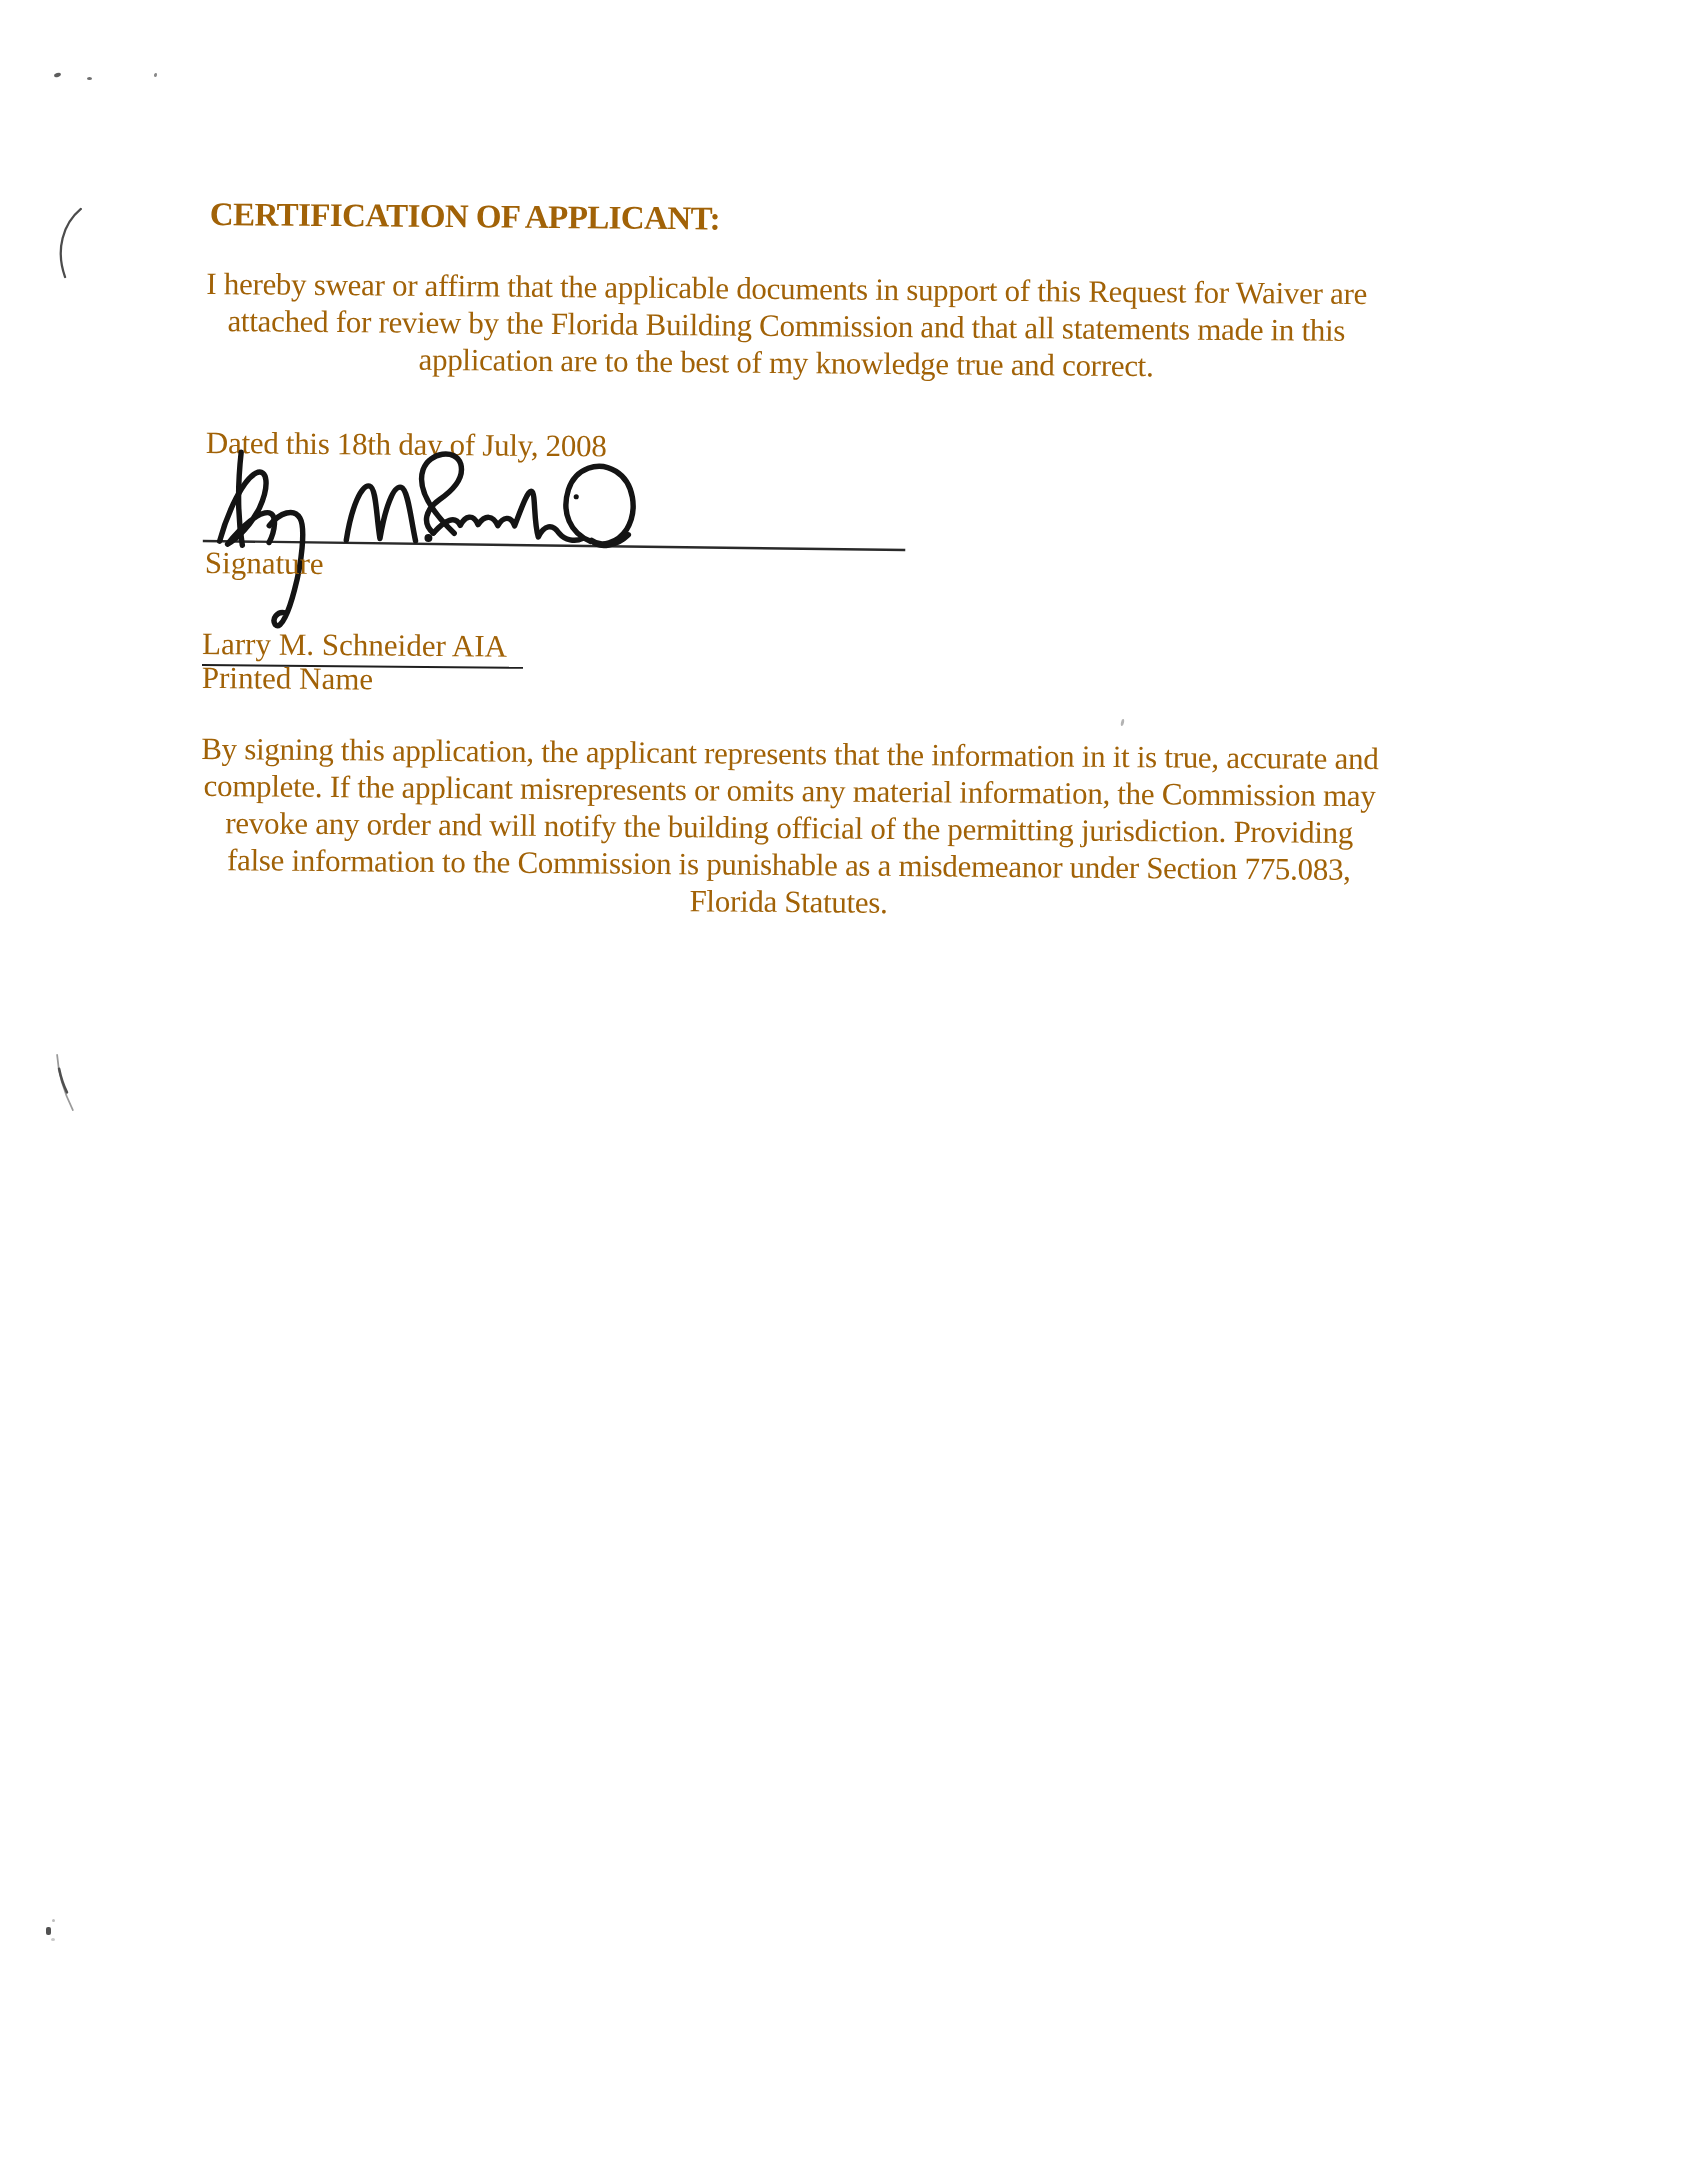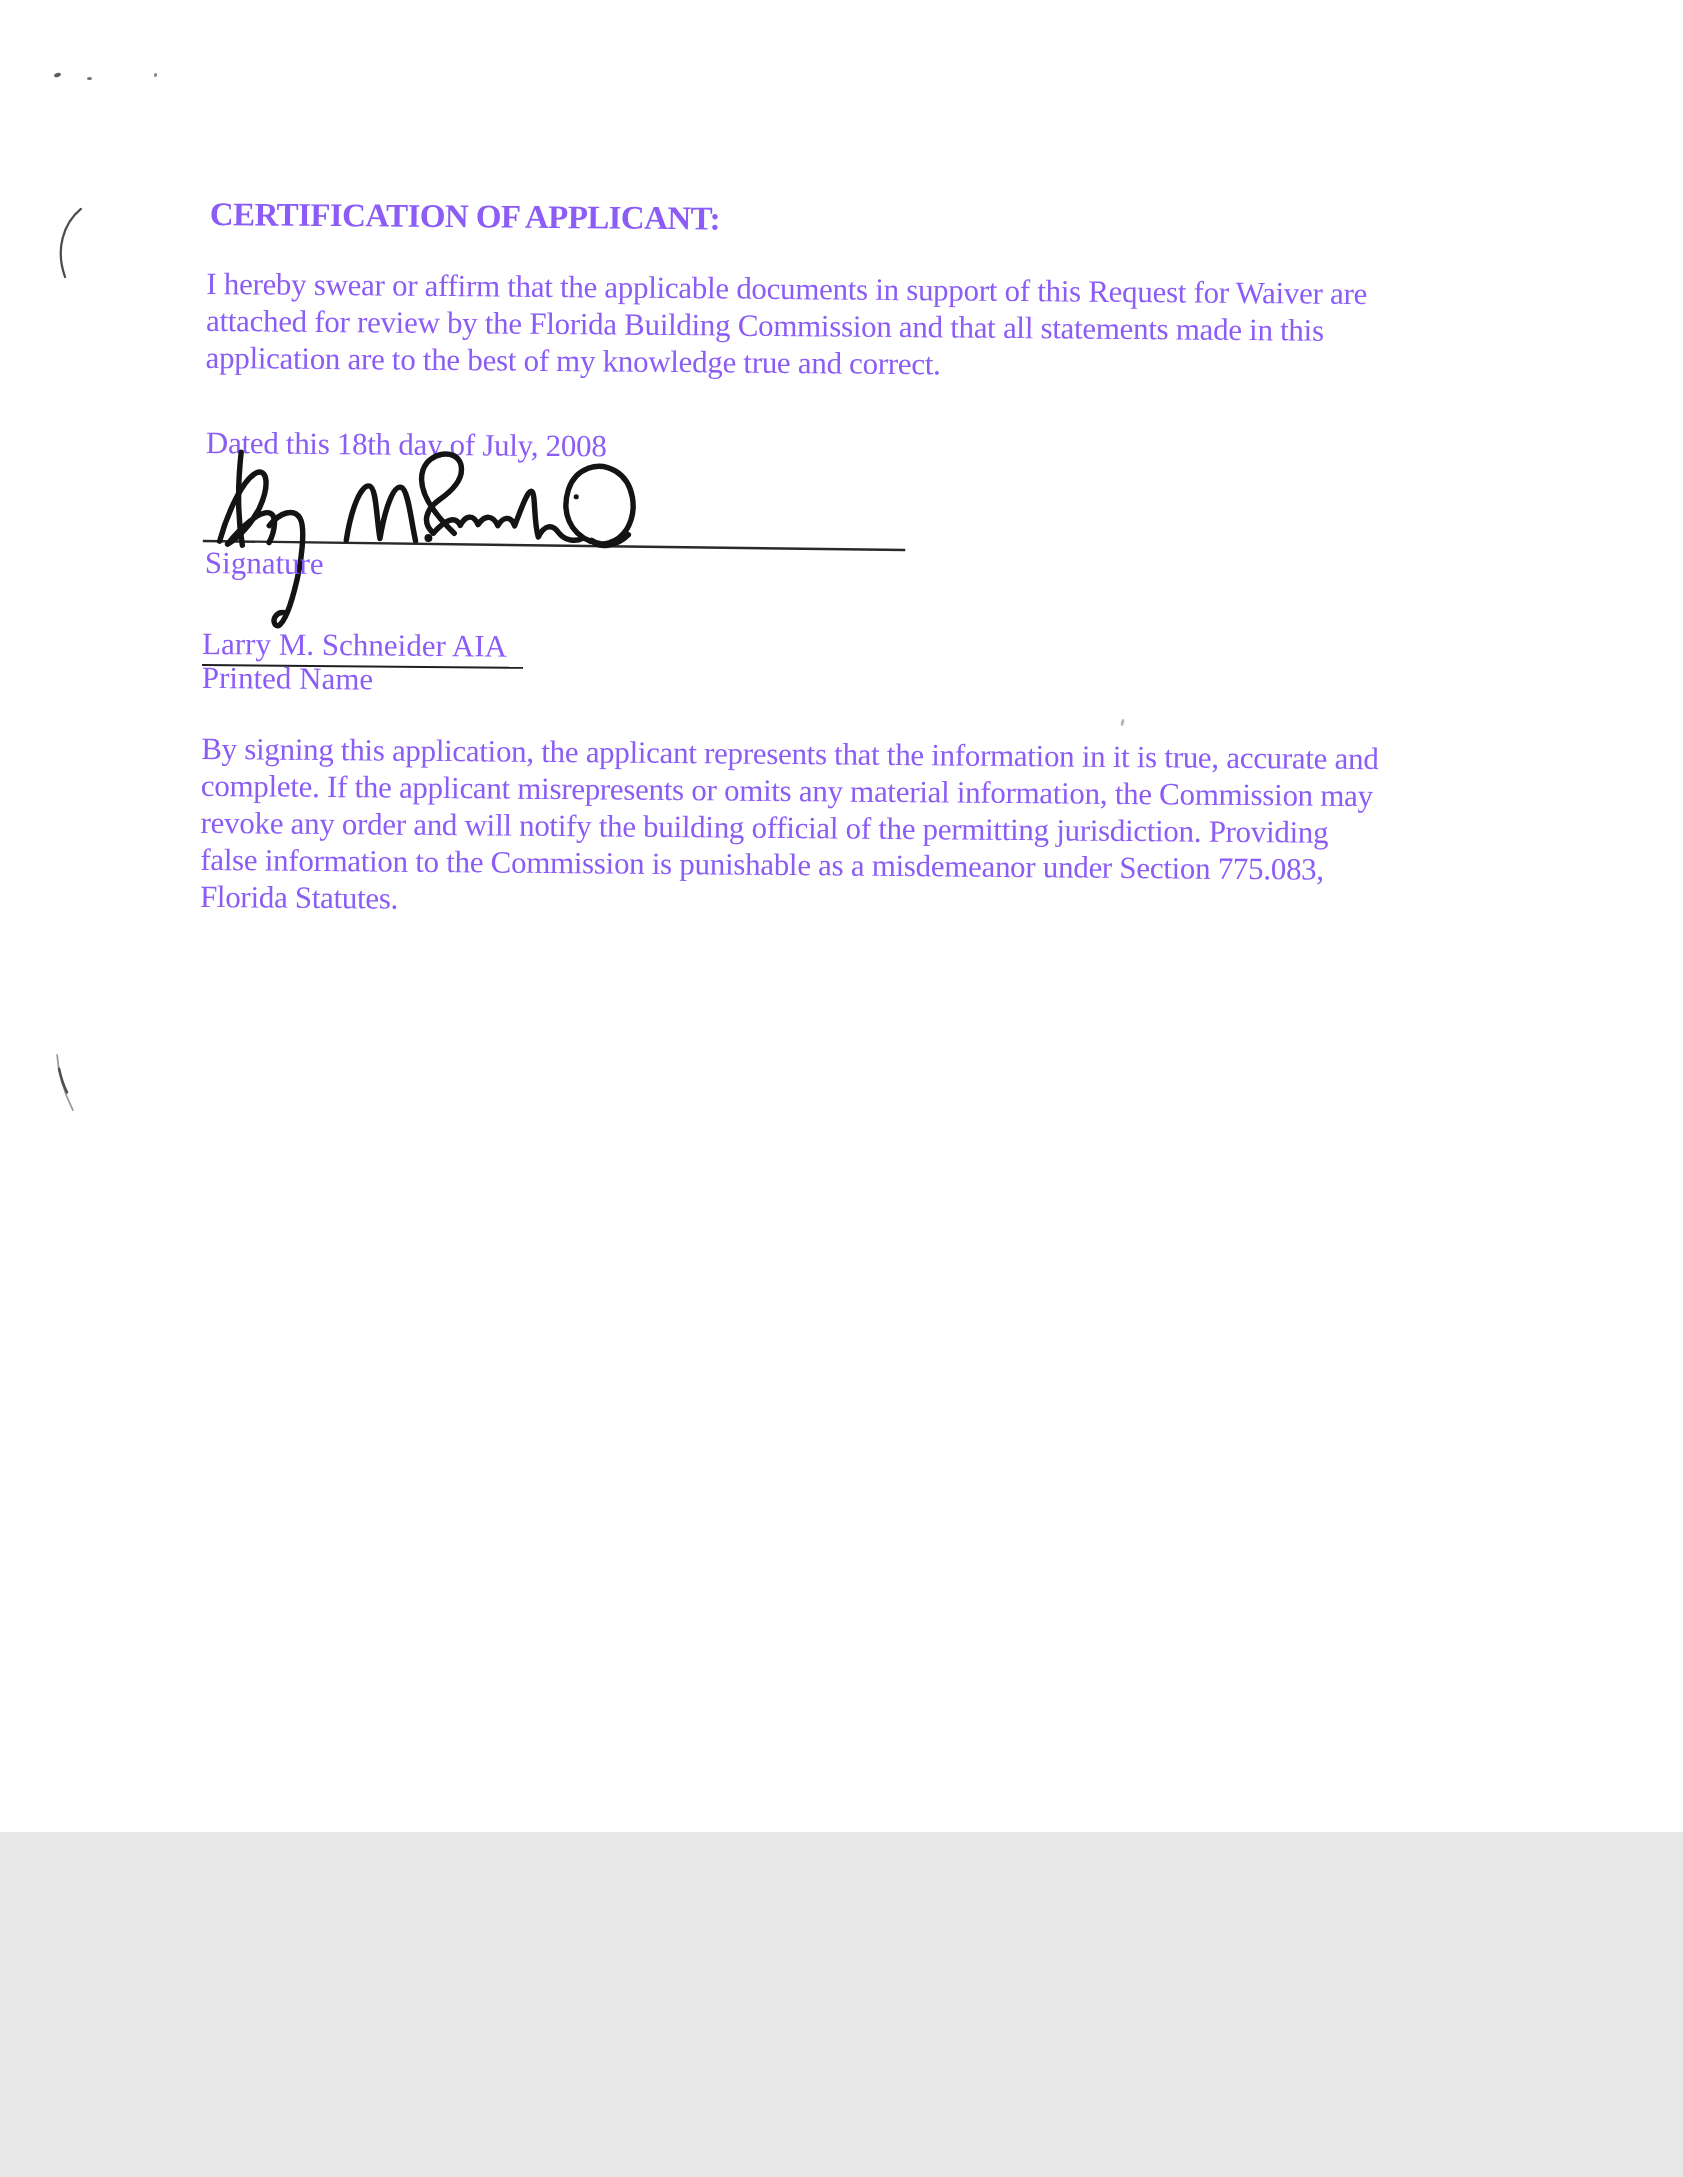--- a/index.html
+++ b/index.html
@@ -3,25 +3,26 @@
 <meta charset="utf-8">
 <style>
   html, body {
     margin: 0;
     padding: 0;
     background: #e8e8e8;
   }
   .page {
     position: relative;
     width: 1683px;
-    height: 1832px;
+    height: 2177px;
     background: #ffffff;
     overflow: hidden;
     font-family: "Liberation Serif", serif;
-    color: #8b5cf6;
+    color: #a16207;
+    text-align: center;
   }
   .content {
     position: absolute;
     left: 0; top: 0;
     width: 1683px; height: 2177px;
     transform: rotate(0.5deg);
     transform-origin: 208px 208px;
   }
   .heading {
     position: absolute;

